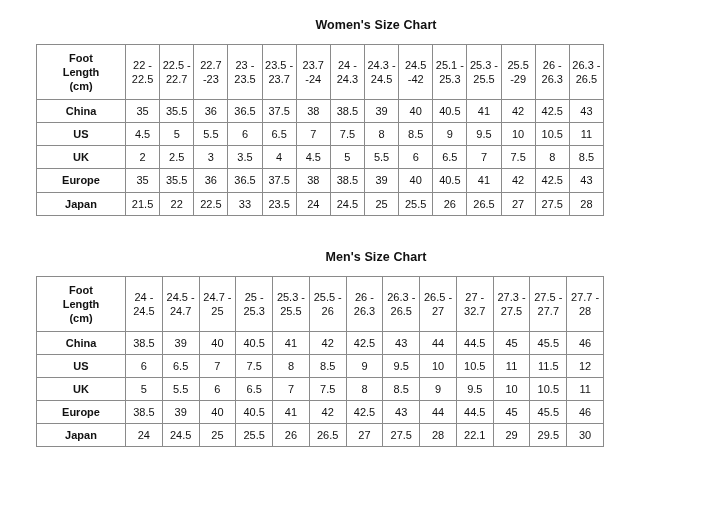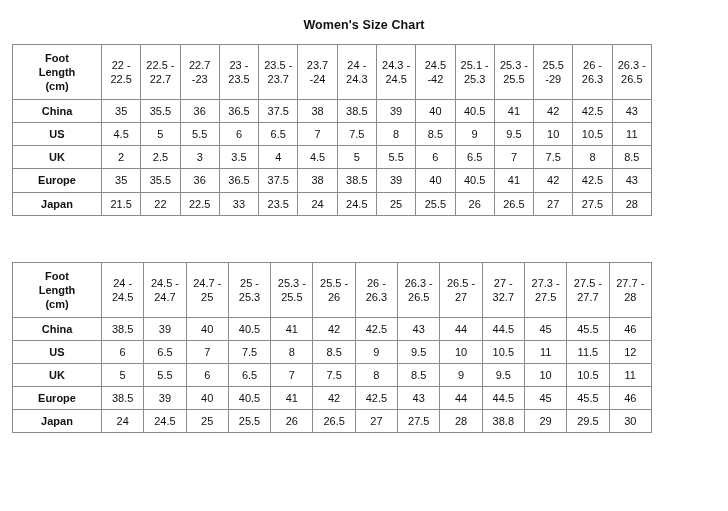--- a/index.html
+++ b/index.html
@@ -12,38 +12,39 @@
     height: 511px;
     font-family: "Liberation Sans", sans-serif;
     color: #111111;
     overflow: hidden;
   }
   .page {
     position: relative;
     width: 728px;
     height: 511px;
     box-sizing: border-box;
+    padding-left: 24px;
   }
   .chart-block {
     width: 100%;
   }
   .chart-title {
     text-align: center;
     font-size: 12.5px;
     font-weight: bold;
     color: #111111;
     letter-spacing: 0.1px;
   }
   .table-wrap {
     padding: 0 12px;
     box-sizing: border-box;
   }
   table.size-table {
     border-collapse: collapse;
-    width: 640px;
+    width: 568px;
     table-layout: fixed;
     background: #ffffff;
   }
   table.size-table td {
     border: 1px solid #8a8a8a;
     font-size: 11px;
     text-align: center;
     vertical-align: middle;
     padding: 4px 1px;
     color: #111111;
@@ -232,20 +233,21 @@
             <td>28</td>
           </tr>
         </tbody>
       </table>
     </div>
   </div>
 
   <div class="block-gap"></div>
 
   <div class="chart-block">
+    <div class="chart-title">Men's Size Chart</div>
     <div class="title-gap-2"></div>
     <div class="table-wrap">
       <table class="size-table">
         <tbody>
           <tr class="head-row">
             <td class="rowhead">
               <div>Foot</div>
               <div>Length</div>
               <div>(cm)</div>
             </td>
@@ -375,21 +377,21 @@
             <td class="rowhead">Japan</td>
             <td>24</td>
             <td>24.5</td>
             <td>25</td>
             <td>25.5</td>
             <td>26</td>
             <td>26.5</td>
             <td>27</td>
             <td>27.5</td>
             <td>28</td>
-            <td>38.8</td>
+            <td>22.1</td>
             <td>29</td>
             <td>29.5</td>
             <td>30</td>
           </tr>
         </tbody>
       </table>
     </div>
   </div>
 </div>
 

